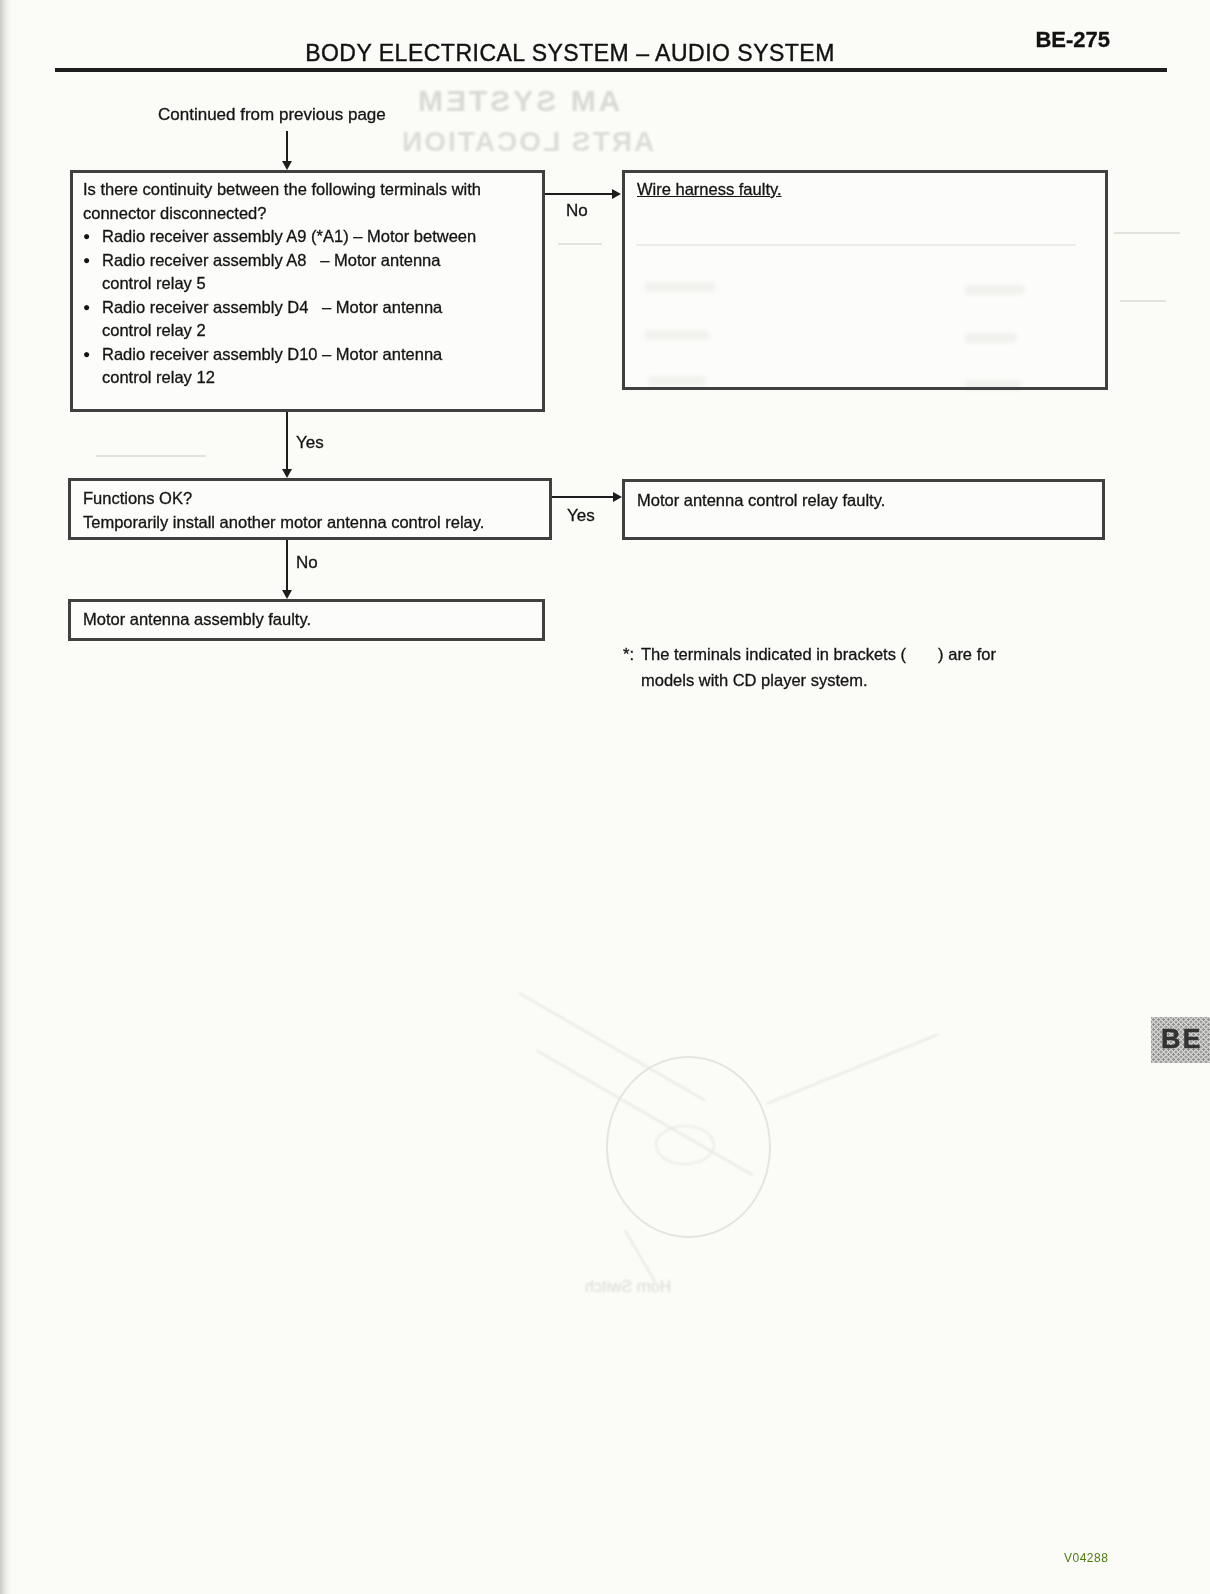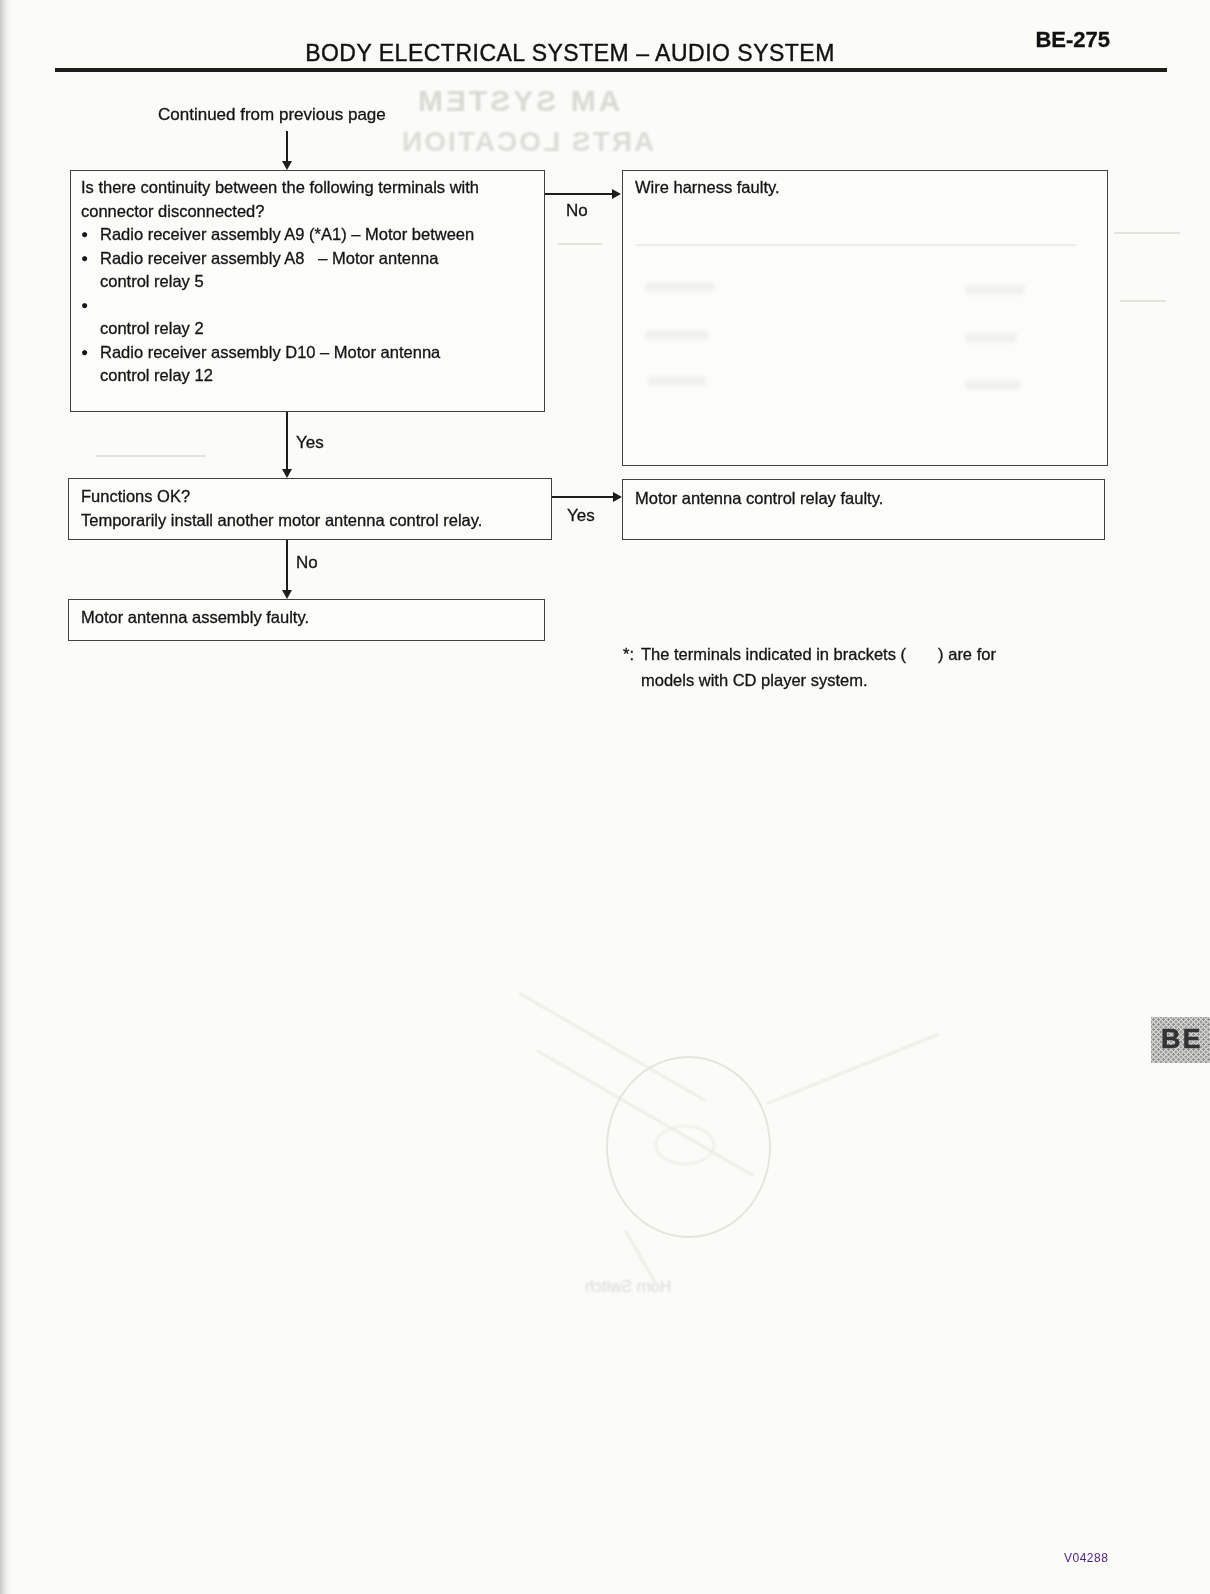--- a/index.html
+++ b/index.html
@@ -29,21 +29,21 @@
   .hdr-pageno {
     right:100px; top:27px;
     font-size:22px; font-weight:bold; color:#121212;
     -webkit-text-stroke:.3px #121212;
   }
   .hdr-rule { left:55px; width:1112px; top:68px; height:4px; background:#1d1d1d; }
 
   
   .fc-label { font-size:17px; color:#141414; -webkit-text-stroke:.3px #141414; white-space:pre; }
   .fc-box {
-    border:1px solid #404040; background:rgba(255,255,255,.35);
+    border:3px solid #404040; background:rgba(255,255,255,.35);
     padding:5px 10px;
   }
   .fc-line { font-size:16.5px; line-height:23.5px; color:#141414; -webkit-text-stroke:.3px #141414; white-space:pre; }
   .fc-bullet-row { display:flex; }
   .fc-bullet {
     width:19px; flex:0 0 19px; font-size:12px; line-height:23.5px; color:#141414;
   }
   .fc-indent { padding-left:19px; }
 
   
@@ -65,21 +65,21 @@
     background-size:5px 5px;
     background-position:0 0, 2.5px 2.5px;
     text-align:left;
   }
   .be-tab span {
     display:block; padding-left:10px;
     font-size:27px; font-weight:bold; line-height:45px;
     letter-spacing:2px; color:#333; -webkit-text-stroke:.4px #333;
   }
 
-  .fig-code { left:1064px; top:1551px; font-size:12px; letter-spacing:.5px; color:#4c1d95; }
+  .fig-code { left:1064px; top:1551px; font-size:12px; letter-spacing:.5px; color:#4d7c0f; }
 
   
   .ghost-txt {
     transform:scaleX(-1);
     color:#bdbfb6; font-weight:bold;
     filter:blur(1.2px); white-space:pre;
   }
   .g1 { left:415px; top:84px;  font-size:30px; letter-spacing:3px; opacity:.55; }
   .g2 { left:400px; top:126px; font-size:28px; letter-spacing:2px; opacity:.5; }
   .g3 { left:585px; top:1278px; font-size:16px; font-weight:normal; opacity:.55; filter:blur(.8px); }
@@ -134,34 +134,35 @@
     <span class="fc-line">Radio receiver assembly A9 (*A1) – Motor between</span>
   </div>
   <div class="fc-bullet-row">
     <span class="fc-bullet">●</span>
     <span class="fc-line">Radio receiver assembly A8   – Motor antenna</span>
   </div>
   <div class="fc-line fc-indent">control relay 5</div>
   <div class="fc-bullet-row">
 
     <span class="fc-bullet">●</span>
+    <span class="fc-line">Radio receiver assembly D4   – Motor antenna</span>
   </div>
   <div class="fc-line fc-indent">control relay 2</div>
   <div class="fc-bullet-row">
     <span class="fc-bullet">●</span>
     <span class="fc-line">Radio receiver assembly D10 – Motor antenna</span>
   </div>
   <div class="fc-line fc-indent">control relay 12</div>
 </div>
 
 <div class="abs hline" style="left:545px;top:193px;width:69px;"></div>
 <div class="abs arr-right" style="left:612px;top:189px;"></div>
 <div class="abs fc-label" style="left:566px;top:201px;">No</div>
 
-<div class="abs fc-box" style="left:622px;top:170px;width:486px;height:296px;padding-left:12px;">
+<div class="abs fc-box" style="left:622px;top:170px;width:486px;height:220px;padding-left:12px;text-decoration:underline;">
   <div class="fc-line">Wire harness faulty.</div>
 </div>
 
 <div class="abs vline" style="left:286px;top:412px;height:59px;"></div>
 <div class="abs arr-down" style="left:282px;top:469px;"></div>
 <div class="abs fc-label" style="left:296px;top:433px;">Yes</div>
 
 <div class="abs fc-box" style="left:68px;top:478px;width:484px;height:62px;padding-left:12px;">
   <div class="fc-line" style="line-height:24px;">Functions OK?</div>
   <div class="fc-line" style="line-height:24px;">Temporarily install another motor antenna control relay.</div>

